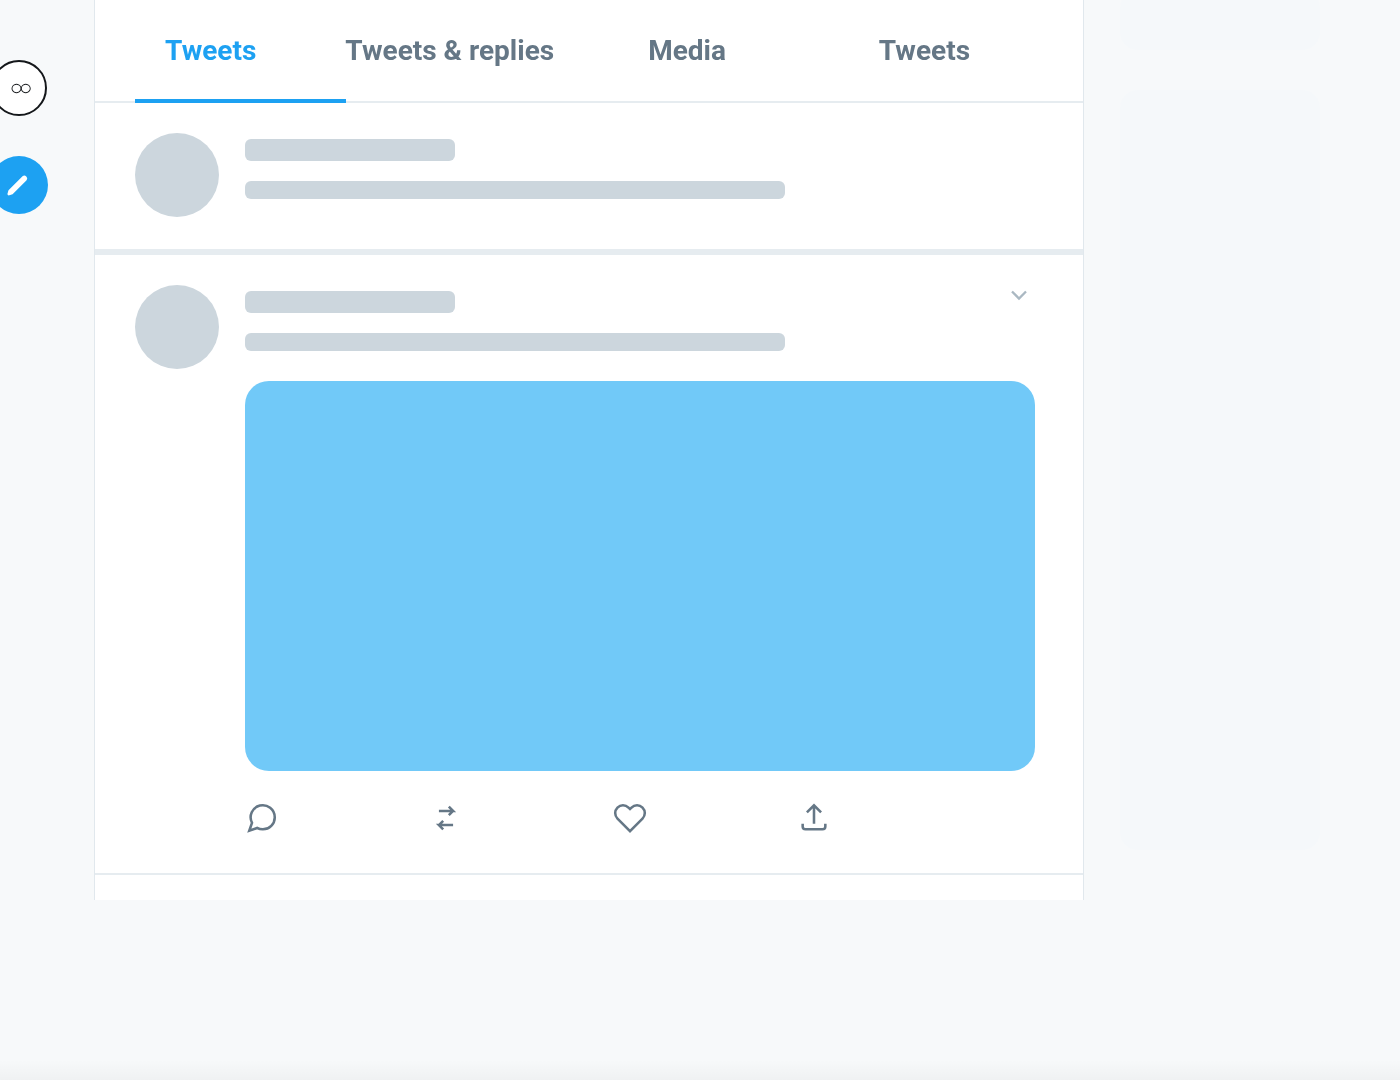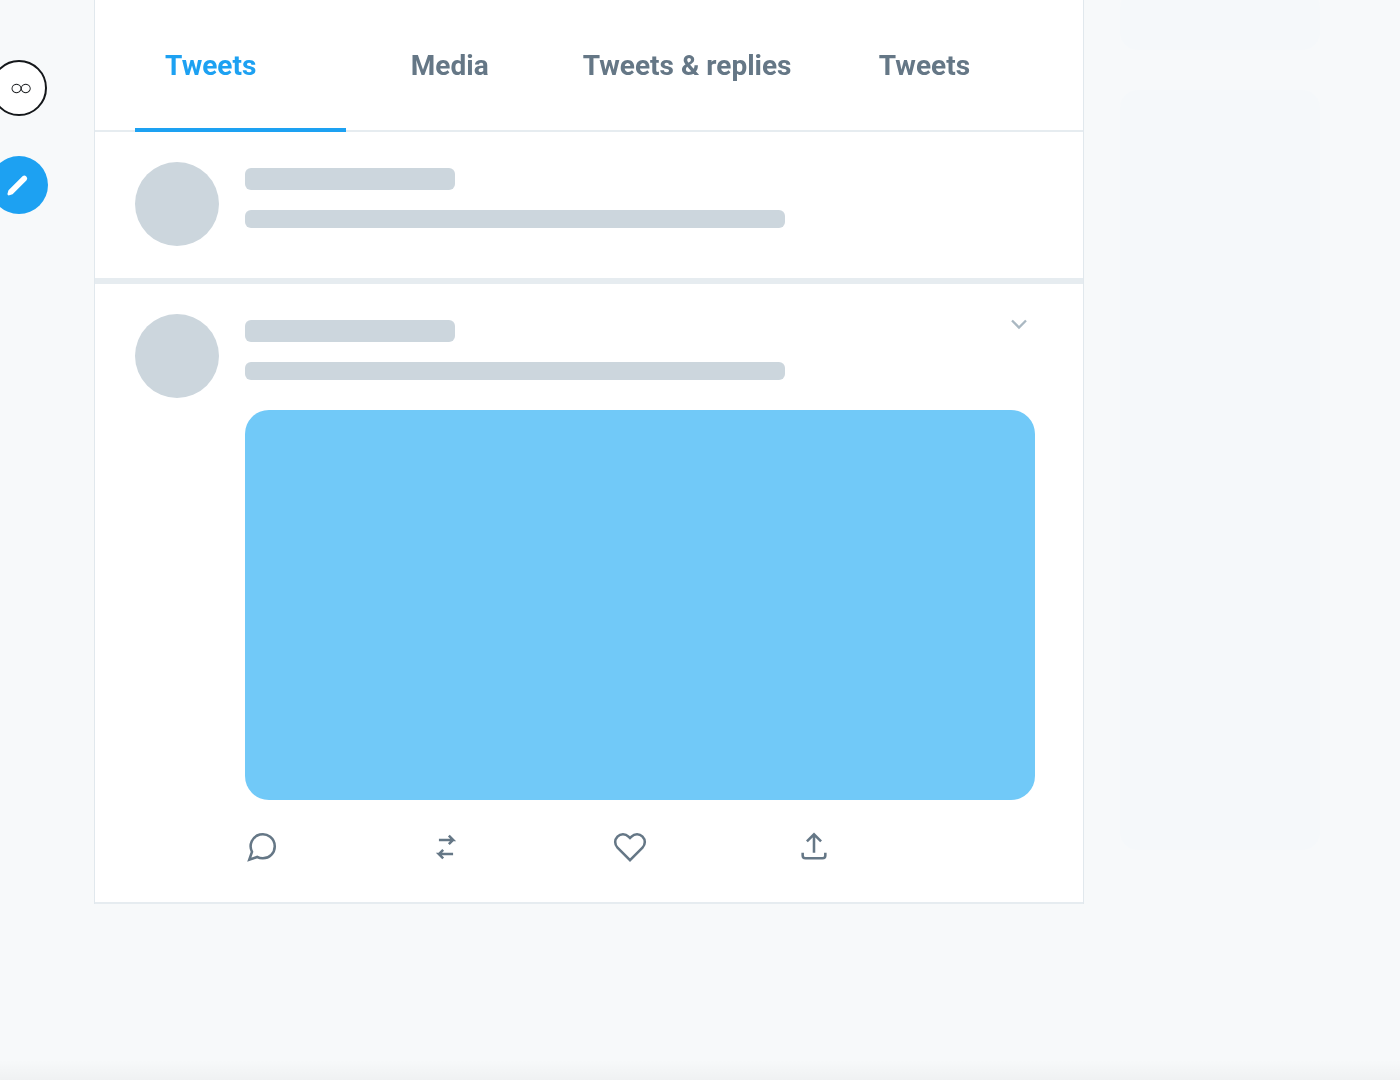--- a/index.html
+++ b/index.html
@@ -48,21 +48,21 @@
     background: #fff;
     border-left: 1px solid #e1e8ed;
     border-right: 1px solid #e1e8ed;
     min-height: 900px;
   }
 
   
   .tabs {
     display: flex;
     border-bottom: 2px solid #e6ecf0;
-    height: 132px;
+    height: 103px;
     align-items: center;
     padding: 0 40px;
   }
   .tab {
     flex: 1;
     text-align: center;
     font-size: 28px;
     font-weight: 700;
     color: #657786;
     cursor: pointer;
@@ -167,22 +167,22 @@
     <svg viewBox="0 0 24 24">
         <path d="M3 21l3.5-1 12-12a2.5 2.5 0 0 0-3.5-3.5l-12 12L2 20l1 1zM14 6l4 4"></path>
       </svg>
   </div>
 </div>
 
 <div class="main-col">
 
   <div class="tabs">
     <div class="tab active">Tweets</div>
+    <div class="tab">Tweets &amp; replies</div>
     <div class="tab">Media</div>
-    <div class="tab">Tweets &amp; replies</div>
     <div class="tab">Tweets</div>
   </div>
 
   <div class="tweet">
     <div class="tweet-row">
       <div class="avatar"></div>
       <div class="lines">
         <div class="sk-line short"></div>
         <div class="sk-line long"></div>
       </div>

